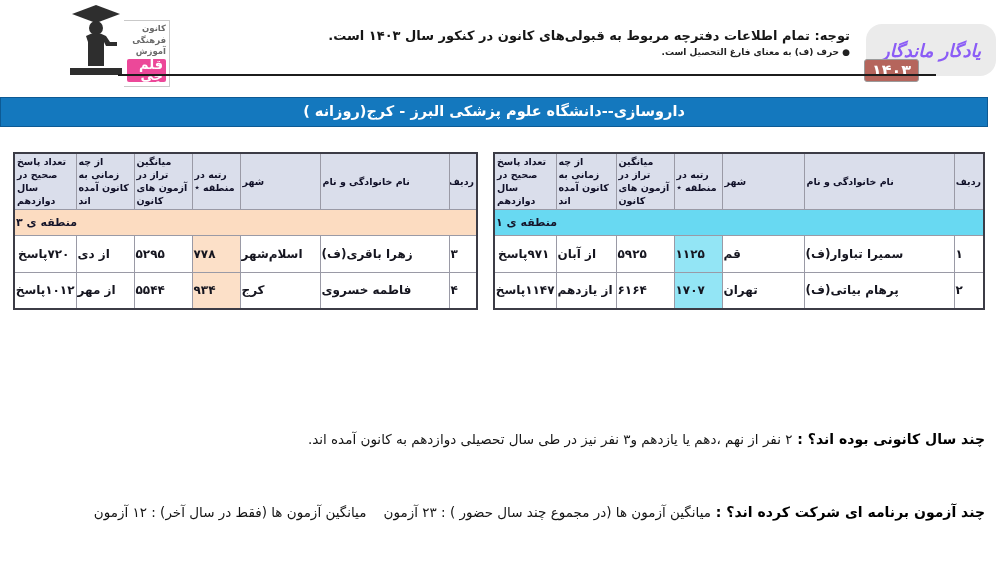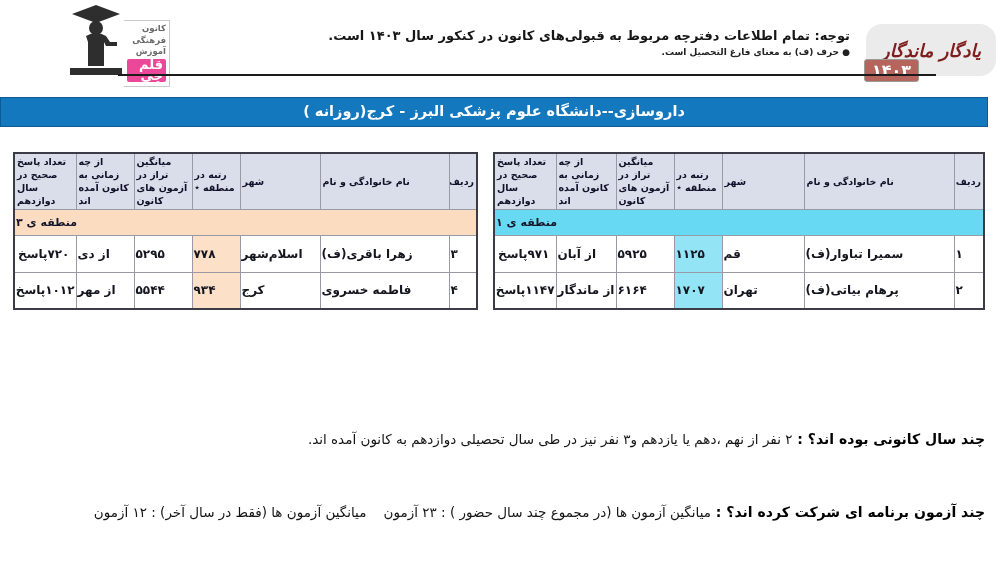--- a/index.html
+++ b/index.html
@@ -16,21 +16,21 @@
   .logo-text{width:42px;margin-left:2px;margin-top:16px;border:1px solid #c9c9c9;border-left:none;
     padding:2px 3px;text-align:right;font-size:8.5px;font-weight:bold;color:#6a6a6a;line-height:11.5px}
   .logo-text .hl{display:inline-block;background:#ec4899;color:#fff;border-radius:2px;font-size:13px;padding:0 3px;margin-top:1px}
 
   .notice{position:absolute;top:28px;right:150px;text-align:right}
   .notice-bold{font-size:13px;font-weight:bold;color:#161616}
   .notice-small{font-size:9px;font-weight:bold;margin-top:4px;color:#222}
 
   .brand{position:absolute;top:24px;right:4px;width:130px;height:52px;background:#ebebeb;border-radius:16px;
     display:flex;align-items:center;justify-content:center}
-  .brand-title{font-family:"DejaVu Serif",serif;font-style:italic;font-weight:bold;font-size:18px;color:#7f1d1d;white-space:nowrap}
+  .brand-title{font-family:"DejaVu Serif",serif;font-style:italic;font-weight:bold;font-size:18px;color:#8b5cf6;white-space:nowrap}
   .brand-year{position:absolute;bottom:-6px;left:-2px;background:#b5655c;color:#fff;font-size:16px;font-weight:bold;
     padding:1px 7px;border-radius:3px;border:1px solid #9b9b9b}
 
   
   .title-bar{position:absolute;top:97px;left:0;right:12px;height:30px;background:#1478be;border:1px solid #0d5a94;
     box-sizing:border-box;color:#fff;font-weight:bold;font-size:14.5px;text-align:center;line-height:27px;letter-spacing:.2px}
 
   
   .tables{position:absolute;top:152px;right:15px;left:15px;display:flex;gap:15px}
   table.res{border-collapse:collapse;table-layout:fixed;border:2px solid #3c3c46;background:#fff}
@@ -123,21 +123,21 @@
         <td>۵۹۲۵</td>
         <td>از آبان</td>
         <td class="cell-answers">۹۷۱پاسخ</td>
       </tr>
       <tr class="data">
         <td>۲</td>
         <td class="cell-name">پرهام بیاتی(ف)</td>
         <td>تهران</td>
         <td class="cell-rank">۱۷۰۷</td>
         <td>۶۱۶۴</td>
-        <td>از ماندگار</td>
+        <td>از یازدهم</td>
         <td class="cell-answers">۱۱۴۷پاسخ</td>
       </tr>
     </tbody>
   </table>
 
   <table class="res t3" style="width:463px">
     <colgroup>
       <col style="width:28px">
         <col style="width:129px">
         <col style="width:80px">

